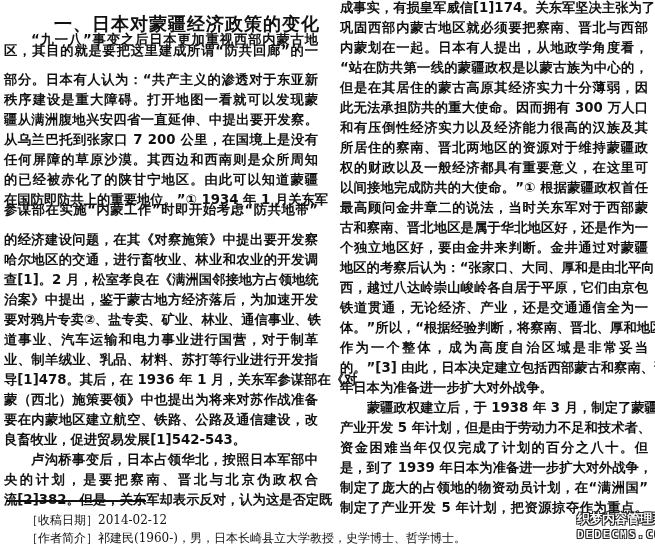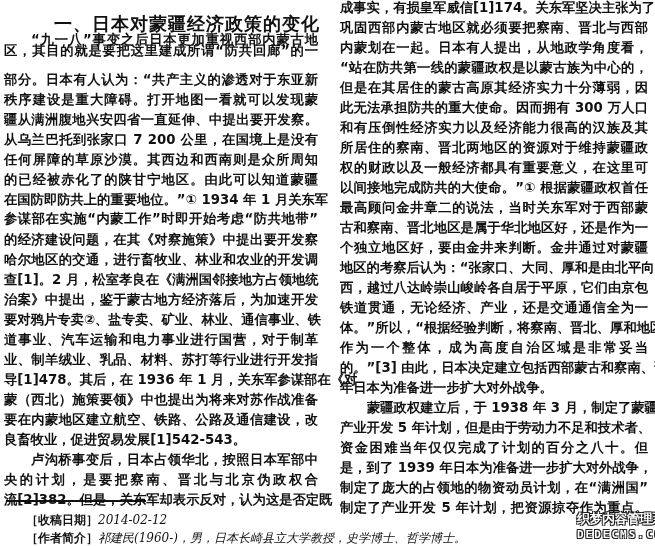--- a/index.html
+++ b/index.html
@@ -12,43 +12,43 @@
            font-size: 18px; font-weight: bold; letter-spacing: 1px; }
   .line { position: absolute; left: 0; height: 19px; line-height: 19px;
           font-size: 13.3px; font-weight: bold; white-space: nowrap;
           text-align: justify; text-align-last: justify; }
   .col-left .line { width: 314px; }
   .col-right .line { width: 308px; }
   .line.last { text-align-last: left; }
   .line.indent { padding-left: 27px; box-sizing: border-box; }
   .divider { position: absolute; left: 6px; top: 500px; width: 140px; height: 2px; background: #111; }
   .meta { position: absolute; left: 26px; font-size: 12px; font-weight: bold; white-space: nowrap; }
-  .meta .label { font-weight: bold; text-align: right; }
-  .meta .val { font-weight: normal; font-family: "DejaVu Serif", serif; font-style: italic; }
+  .meta .label { font-weight: normal; text-align: right; }
+  .meta .val { font-weight: normal; font-family: "DejaVu Serif", serif; }
   .watermark { position: absolute; left: 553px; top: 510px; width: 100px; text-align: left; margin-left: 24px; }
   .wm1 { font-size: 13px; font-weight: bold; color: #fff;
          text-shadow: -1px -1px 0 #222, 1px -1px 0 #222, -1px 1px 0 #222, 1px 1px 0 #222; letter-spacing: -0.5px; }
   .wm2 { font-size: 11px; font-weight: bold; color: #fff; letter-spacing: 2px; font-family: "DejaVu Sans Mono", monospace;
          text-shadow: -1px -1px 0 #222, 1px -1px 0 #222, -1px 1px 0 #222, 1px 1px 0 #222; }
 </style>
 </head>
 <body>
 
 <div class="col col-left">
   <div class="title">一、日本对蒙疆经济政策的变化</div>
   <div class="line indent" style="top:30px">“九一八”事变之后日本更加重视西部内蒙古地</div>
   <div class="line" style="top:41px">区，其目的就是要把这里建成所谓“防共回廊”的一</div>
   <div class="line" style="top:70px">部分。日本有人认为：“共产主义的渗透对于东亚新</div>
   <div class="line" style="top:90px">秩序建设是重大障碍。打开地图一看就可以发现蒙</div>
   <div class="line" style="top:110px">疆从满洲腹地兴安四省一直延伸、中提出要开发察。</div>
   <div class="line" style="top:130px">从乌兰巴托到张家口 7 200 公里，在国境上是没有</div>
   <div class="line" style="top:150px">任何屏障的草原沙漠。其西边和西南则是众所周知</div>
   <div class="line" style="top:170px">的已经被赤化了的陕甘宁地区。由此可以知道蒙疆</div>
   <div class="line" style="top:190px">在国防即防共上的重要地位。”① 1934 年 1 月关东军</div>
-  <div class="line" style="top:209px">参谋部在实施“内蒙工作”时即开始考虑“防共地带”</div>
+  <div class="line" style="top:200px">参谋部在实施“内蒙工作”时即开始考虑“防共地带”</div>
   <div class="line" style="top:230px">的经济建设问题，在其《对察施策》中提出要开发察</div>
   <div class="line" style="top:250px">哈尔地区的交通，进行畜牧业、林业和农业的开发调</div>
   <div class="line" style="top:270px">查[1]。2 月，松室孝良在《满洲国邻接地方占领地统</div>
   <div class="line" style="top:290px">治案》中提出，鉴于蒙古地方经济落后，为加速开发</div>
   <div class="line" style="top:310px">要对鸦片专卖②、盐专卖、矿业、林业、通信事业、铁</div>
   <div class="line" style="top:330px">道事业、汽车运输和电力事业进行国营，对于制革</div>
   <div class="line" style="top:350px">业、制羊绒业、乳品、材料、苏打等行业进行开发指</div>
   <div class="line" style="top:370px">导[1]478。其后，在 1936 年 1 月，关东军参谋部在《对</div>
   <div class="line" style="top:390px">蒙（西北）施策要领》中也提出为将来对苏作战准备</div>
   <div class="line" style="top:410px">要在内蒙地区建立航空、铁路、公路及通信建设，改</div>

